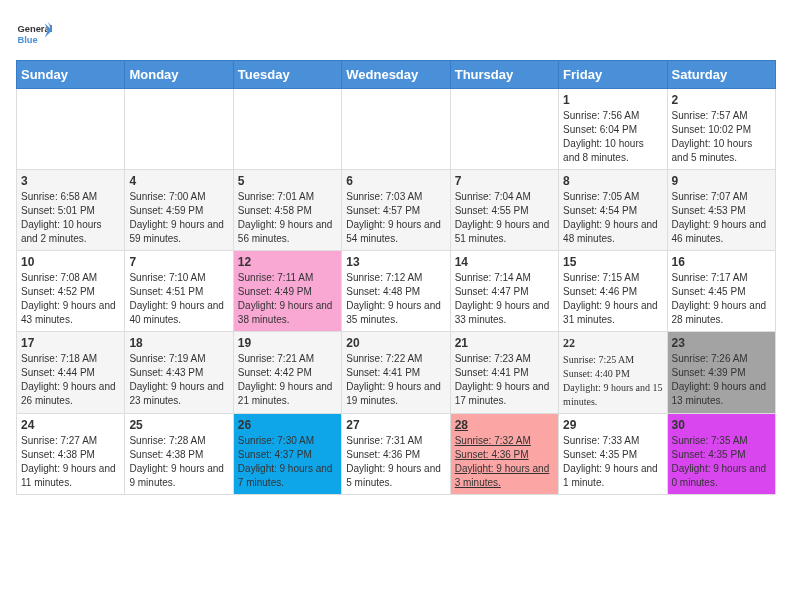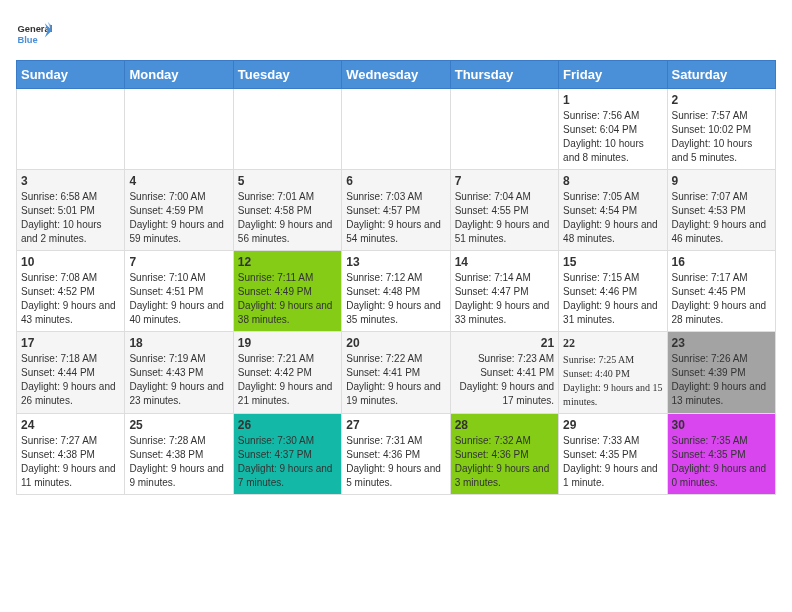--- a/index.html
+++ b/index.html
@@ -185,21 +185,21 @@
           <div class="day-info">Sunrise: 7:08 AM
 Sunset: 4:52 PM
 Daylight: 9 hours and 43 minutes.</div>
         </td>
         <td style="background: rgb(255, 255, 255);">
           <span class="day-num">7</span>
           <div class="day-info">Sunrise: 7:10 AM
 Sunset: 4:51 PM
 Daylight: 9 hours and 40 minutes.</div>
         </td>
-        <td style="background: #84cc16;">
+        <td style="background: #f9a8d4;">
           <span class="day-num">12</span>
           <div class="day-info">Sunrise: 7:11 AM
 Sunset: 4:49 PM
 Daylight: 9 hours and 38 minutes.</div>
         </td>
         <td style="background: rgb(255, 255, 255);">
           <span class="day-num">13</span>
           <div class="day-info">Sunrise: 7:12 AM
 Sunset: 4:48 PM
 Daylight: 9 hours and 35 minutes.</div>
@@ -241,21 +241,21 @@
           <div class="day-info">Sunrise: 7:21 AM
 Sunset: 4:42 PM
 Daylight: 9 hours and 21 minutes.</div>
         </td>
         <td style="background: rgb(245, 245, 245);">
           <span class="day-num">20</span>
           <div class="day-info">Sunrise: 7:22 AM
 Sunset: 4:41 PM
 Daylight: 9 hours and 19 minutes.</div>
         </td>
-        <td style="background: rgb(245, 245, 245); text-align: right;">
+        <td style="background: rgb(245, 245, 245);">
           <span class="day-num">21</span>
           <div class="day-info">Sunrise: 7:23 AM
 Sunset: 4:41 PM
 Daylight: 9 hours and 17 minutes.</div>
         </td>
         <td style="background: rgb(245, 245, 245); font-family: Liberation Serif, serif;">
           <span class="day-num">22</span>
           <div class="day-info">Sunrise: 7:25 AM
 Sunset: 4:40 PM
 Daylight: 9 hours and 15 minutes.</div>
@@ -273,33 +273,33 @@
           <div class="day-info">Sunrise: 7:27 AM
 Sunset: 4:38 PM
 Daylight: 9 hours and 11 minutes.</div>
         </td>
         <td style="background: rgb(255, 255, 255); margin-top: 28px;">
           <span class="day-num">25</span>
           <div class="day-info">Sunrise: 7:28 AM
 Sunset: 4:38 PM
 Daylight: 9 hours and 9 minutes.</div>
         </td>
-        <td style="background: #14b8a6;">
+        <td style="background: #0ea5e9;">
           <span class="day-num">26</span>
           <div class="day-info">Sunrise: 7:30 AM
 Sunset: 4:37 PM
 Daylight: 9 hours and 7 minutes.</div>
         </td>
         <td style="background: rgb(255, 255, 255);">
           <span class="day-num">27</span>
           <div class="day-info">Sunrise: 7:31 AM
 Sunset: 4:36 PM
 Daylight: 9 hours and 5 minutes.</div>
         </td>
-        <td style="background: #84cc16;">
+        <td style="background: #fca5a5; text-decoration: underline;">
           <span class="day-num">28</span>
           <div class="day-info">Sunrise: 7:32 AM
 Sunset: 4:36 PM
 Daylight: 9 hours and 3 minutes.</div>
         </td>
         <td style="background: rgb(255, 255, 255);">
           <span class="day-num">29</span>
           <div class="day-info">Sunrise: 7:33 AM
 Sunset: 4:35 PM
 Daylight: 9 hours and 1 minute.</div>

